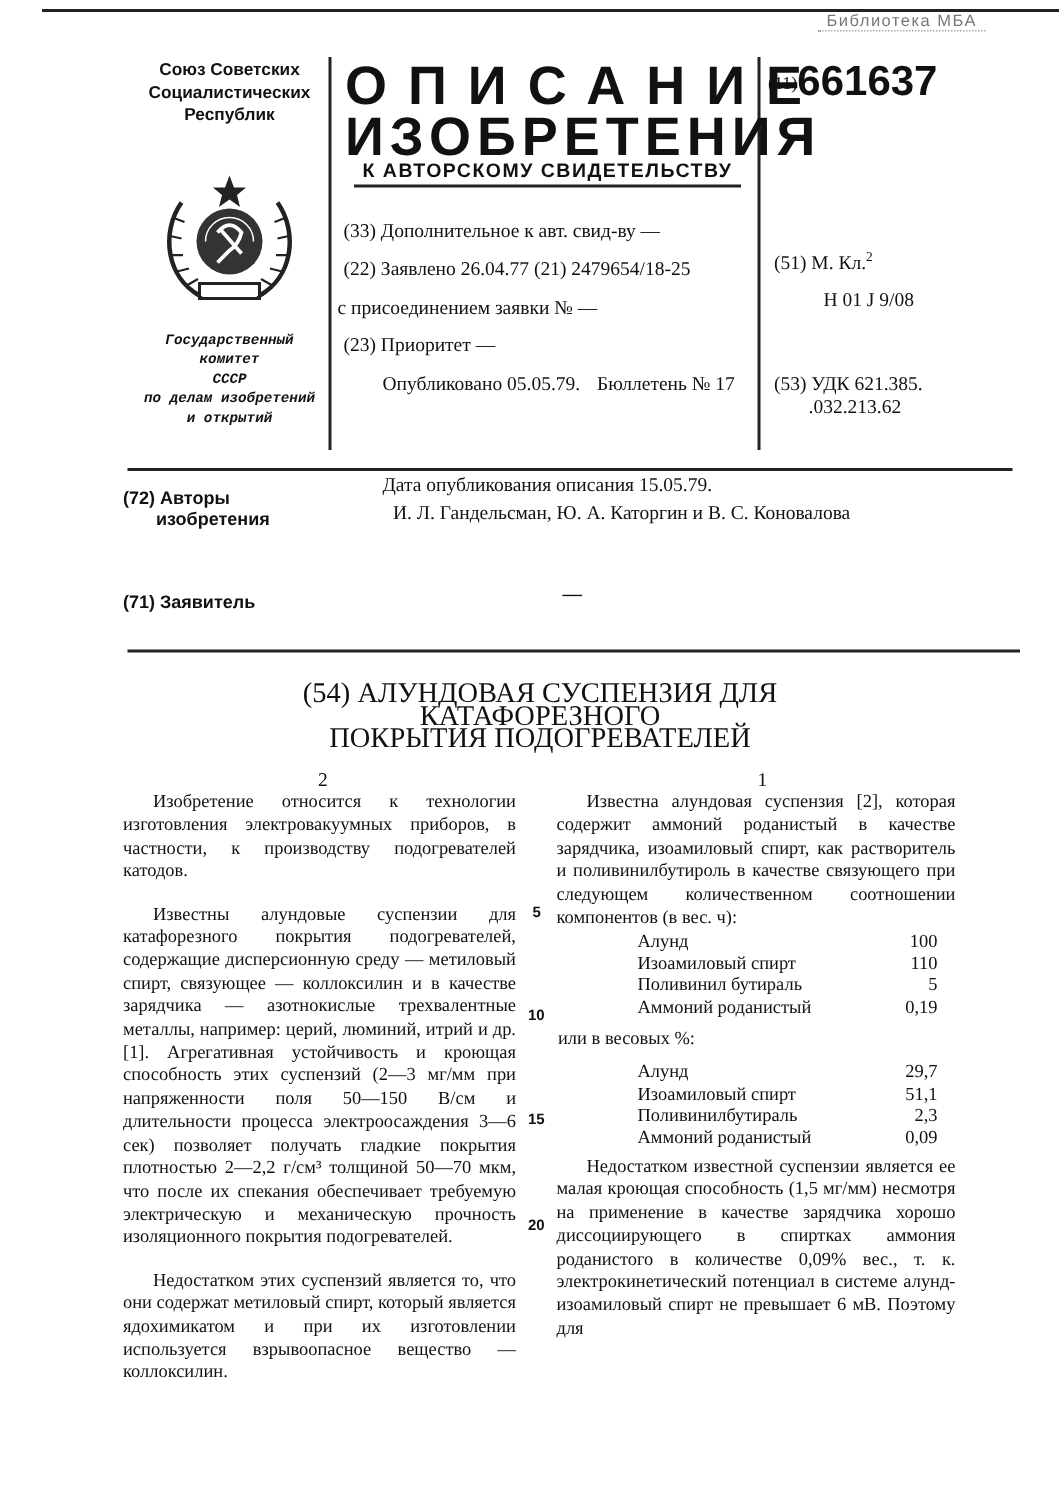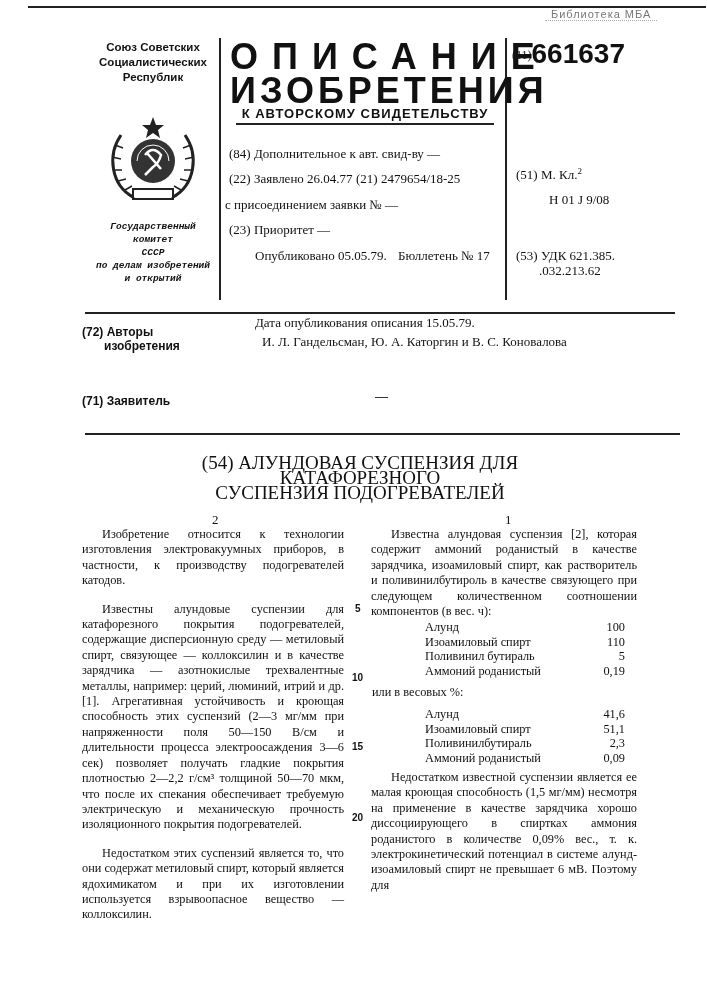--- a/index.html
+++ b/index.html
@@ -78,21 +78,21 @@
 <div class="vline" style="left:505px; top:38px; height:262px;"></div>
 
 <div class="title1">ОПИСАНИЕ</div>
 <div class="title2">ИЗОБРЕТЕНИЯ</div>
 <div class="subtitle">К АВТОРСКОМУ СВИДЕТЕЛЬСТВУ</div>
 
 <div class="patno">
   <span class="code">(11)</span><span>661637</span>
 </div>
 
-<div class="biblio" style="left:229px; top:146px;">(84) Дополнительное к авт. свид-ву —</div>
+<div class="biblio" style="left:229px; top:146px;">(33) Дополнительное к авт. свид-ву —</div>
 <div class="biblio" style="left:229px; top:171px;">(22) Заявлено 26.04.77</div>
 <div class="biblio" style="left:356px; top:171px;">(21) 2479654/18-25</div>
 <div class="biblio" style="left:225px; top:197px;">с присоединением заявки № —</div>
 <div class="biblio" style="left:229px; top:222px;">(23) Приоритет —</div>
 <div class="biblio" style="left:255px; top:248px;">Опубликовано 05.05.79.</div>
 <div class="biblio" style="left:398px; top:248px;">Бюллетень № 17</div>
 <div class="biblio" style="left:255px; top:274px;margin-top:41px;">Дата опубликования описания 15.05.79.</div>
 
 <div class="biblio" style="left:516px; top:166px;">
   <span>(51) М. Кл.</span><sup style="font-size:9px;">2</sup>
@@ -111,21 +111,21 @@
 
 <div class="sec" style="left:82px; top:393px;">
   <b>(71) Заявитель</b>
 </div>
 <div class="sec" style="left:375px; top:388px; font-weight:bold;">—</div>
 
 <div class="hline" style="left:85px; top:433px; width:595px;"></div>
 
 <div class="heading54">
   <div>(54) АЛУНДОВАЯ СУСПЕНЗИЯ ДЛЯ КАТАФОРЕЗНОГО</div>
-  <div>СУСПЕНЗИЯ ПОДОГРЕВАТЕЛЕЙ</div>
+  <div>ПОКРЫТИЯ ПОДОГРЕВАТЕЛЕЙ</div>
 </div>
 
 <div class="colnum" style="left:212px; top:512px;">2</div>
 <div class="colnum" style="left:505px; top:512px;">1</div>
 
 <div class="col" style="left:82px; top:527px; width:262px;">
   <p>Изобретение относится к технологии изготовления электровакуумных приборов, в частности, к производству подогревателей катодов.</p>
   <p>Известны алундовые суспензии для катафорезного покрытия подогревателей, содержащие дисперсионную среду — метиловый спирт, связующее — коллоксилин и в качестве зарядчика — азотнокислые трехвалентные металлы, например: церий, люминий, итрий и др. [1]. Агрегативная устойчивость и кроющая способность этих суспензий (2—3 мг/мм при напряженности поля 50—150 В/см и длительности процесса электроосаждения 3—6 сек) позволяет получать гладкие покрытия плотностью 2—2,2 г/см³ толщиной 50—70 мкм, что после их спекания обеспечивает требуемую электрическую и механическую прочность изоляционного покрытия подогревателей.</p>
   <p>Недостатком этих суспензий является то, что они содержат метиловый спирт, который является ядохимикатом и при их изготовлении используется взрывоопасное вещество — коллоксилин.</p>
 </div>
@@ -156,21 +156,21 @@
       <span class="name">Аммоний роданистый</span>
       <span class="val">0,19</span>
     </div>
 </div>
 
 <div class="col" style="left:372px; top:685px; width:200px;">или в весовых %:</div>
 
 <div class="comp" style="left:393px; top:707px;">
   <div class="row">
       <span class="name">Алунд</span>
-      <span class="val">41,6</span>
+      <span class="val">29,7</span>
     </div>
   <div class="row">
       <span class="name">Изоамиловый спирт</span>
       <span class="val">51,1</span>
     </div>
   <div class="row">
       <span class="name">Поливинилбутираль</span>
       <span class="val">2,3</span>
     </div>
   <div class="row">

